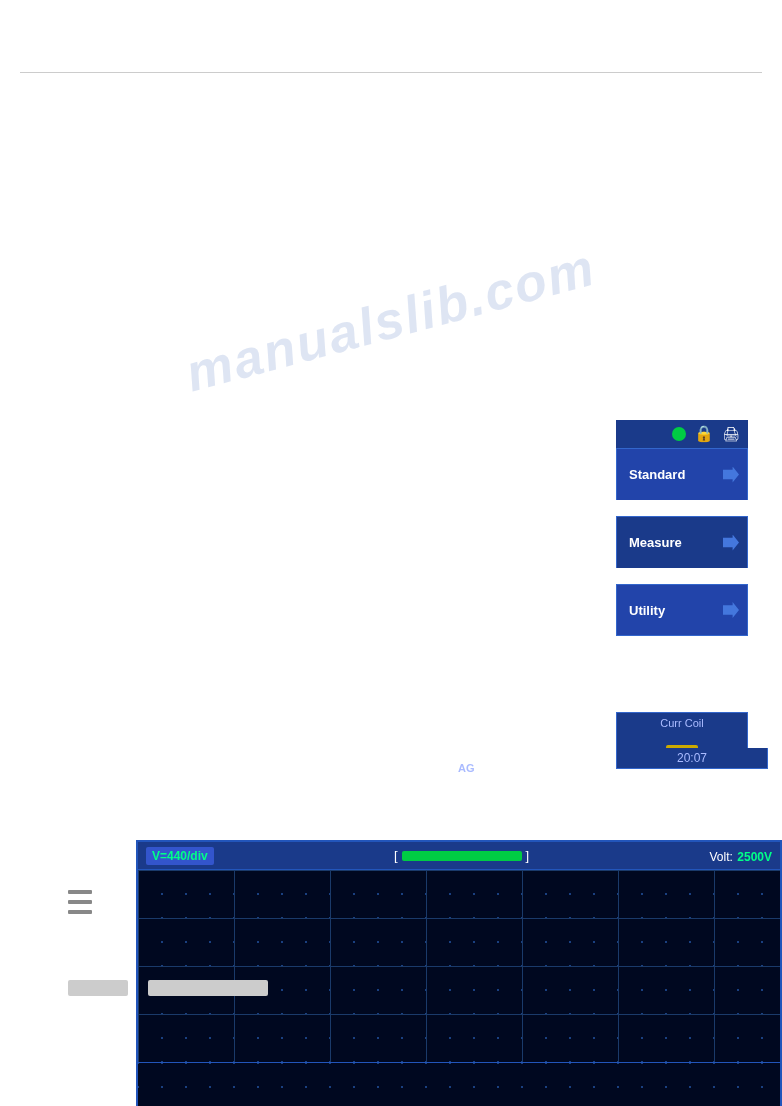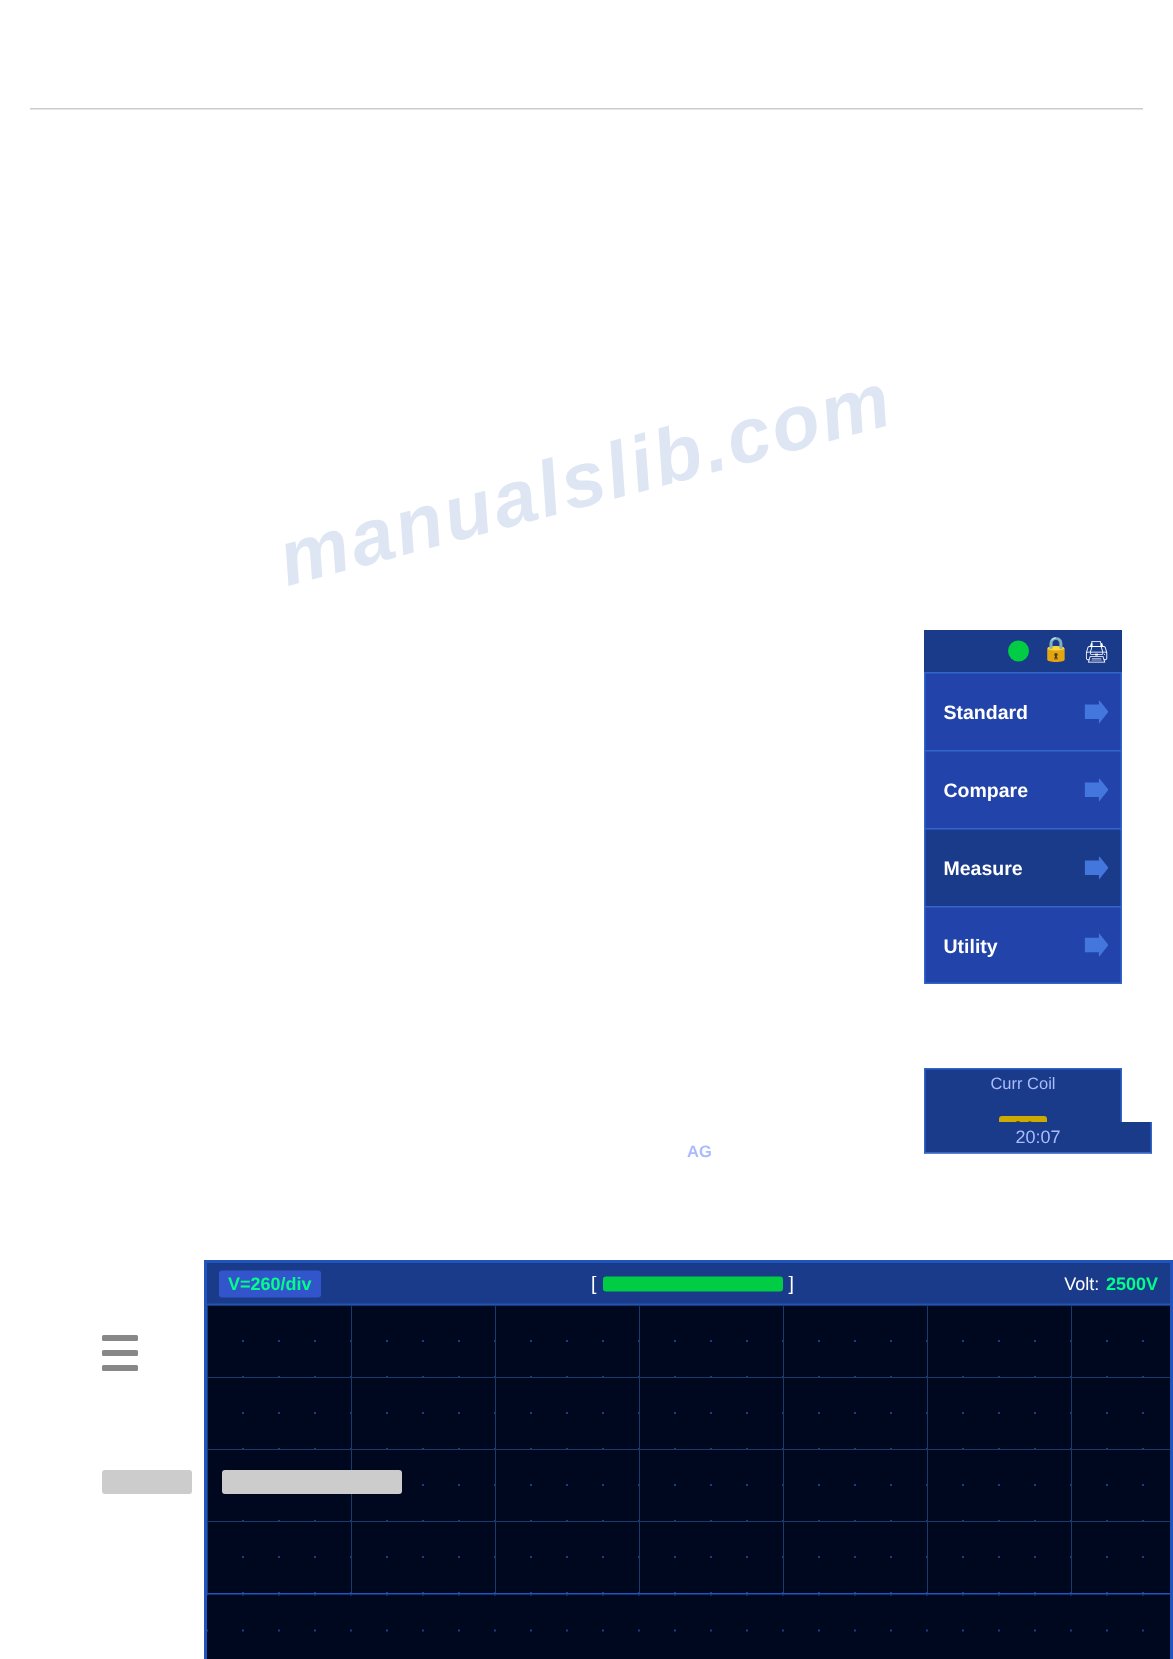--- a/index.html
+++ b/index.html
@@ -154,21 +154,21 @@
     }
 
     
     .right-menu {
       position: absolute;
       top: 448px;
       left: 616px;
       width: 134px;
       display: flex;
       flex-direction: column;
-      gap: 0;
+      gap: 16px;
     }
 
     .menu-btn {
       height: 52px;
       background: #2244aa;
       border: 1px solid #3366cc;
       border-bottom: none;
       display: flex;
       align-items: center;
       justify-content: space-between;
@@ -241,21 +241,21 @@
 
 <div class="top-rule"></div>
 
 <div class="watermark">manualslib.com</div>
 
 <div class="scope-wrapper">
 
   <div class="scope-container">
 
     <div class="scope-topbar">
-      <span class="volt-div">V=260/div</span>
+      <span class="volt-div">V=440/div</span>
       <div class="center-bar">
         <span class="bracket-left">[</span>
         <div class="progress-bar"></div>
         <span class="bracket-right">]</span>
       </div>
       <div>
         <span class="volt-label">Volt:</span>
         <span class="volt-value">2500V</span>
       </div>
     </div>
@@ -268,24 +268,20 @@
 
   <div style="position:absolute;top:0;left:548px;width:132px;height:28px;background:#1a3a8a;display:flex;align-items:center;justify-content:flex-end;padding-right:8px;gap:8px;">
     <span style="width:14px;height:14px;border-radius:50%;background:#00cc44;display:inline-block;"></span>
     <span style="color:#00cc44;font-size:16px;line-height:1;">🔒</span>
     <span style="color:#ffffff;font-size:14px;line-height:1;">🖨</span>
   </div>
 
   <div class="right-menu" style="position:absolute;top:28px;left:548px;width:132px;">
     <div class="menu-btn">
       <span>Standard</span>
-      <div class="arrow"></div>
-    </div>
-    <div class="menu-btn">
-      <span>Compare</span>
       <div class="arrow"></div>
     </div>
     <div class="menu-btn" style="background:#1a3a8a;">
       <span>Measure</span>
       <div class="arrow"></div>
     </div>
     <div class="menu-btn">
       <span>Utility</span>
       <div class="arrow"></div>
     </div>

